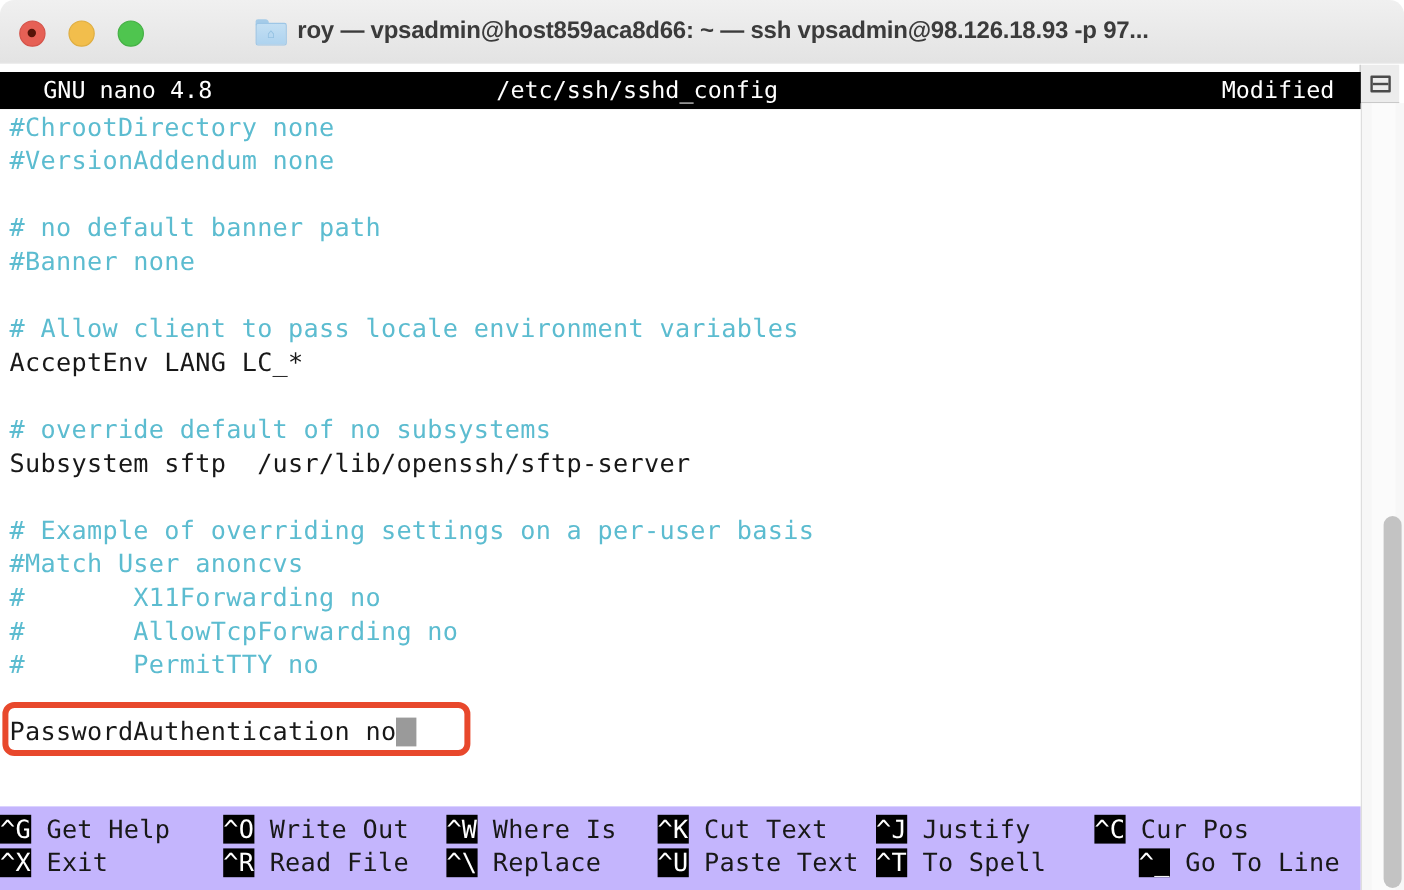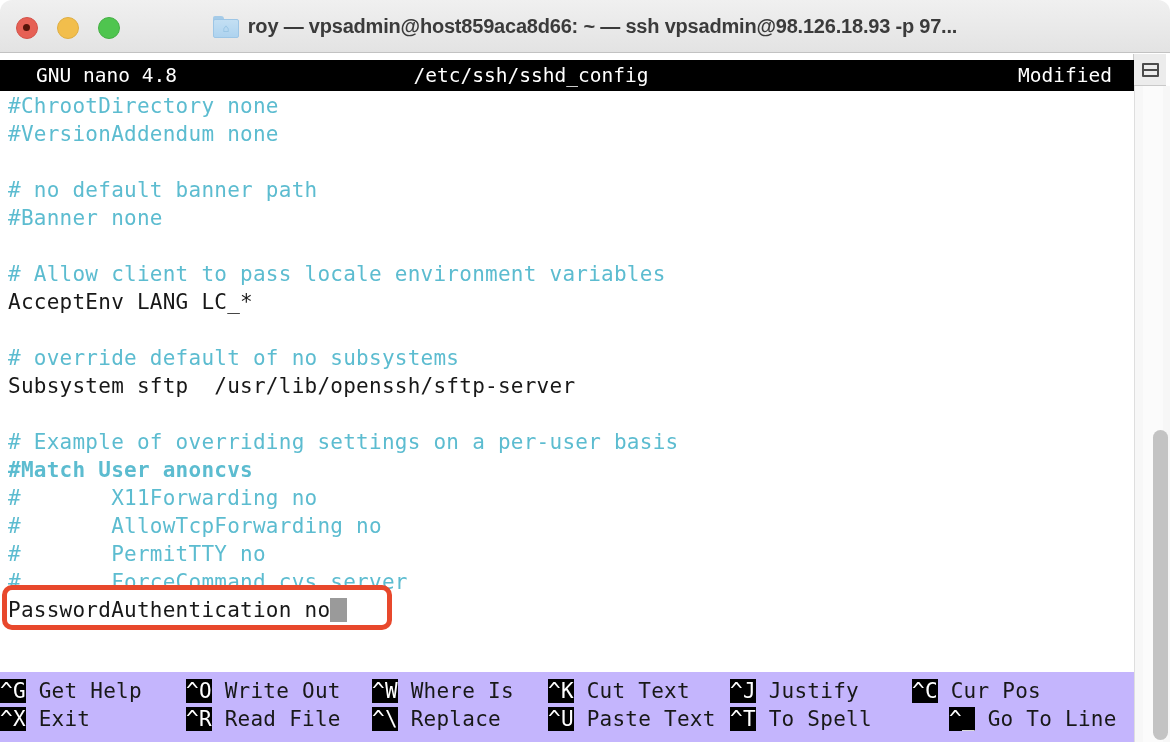--- a/index.html
+++ b/index.html
@@ -301,25 +301,24 @@
       <div class="code-line c-comment" style="top: 85px;"><span># no default banner path</span></div>
       <div class="code-line c-comment" style="top: 113px;"><span>#Banner none</span></div>
       <div class="code-line c-code" style="top: 141px;"><span></span></div>
       <div class="code-line c-comment" style="top: 169px;"><span># Allow client to pass locale environment variables</span></div>
       <div class="code-line c-code" style="top: 197px;"><span>AcceptEnv LANG LC_*</span></div>
       <div class="code-line c-code" style="top: 225px;"><span></span></div>
       <div class="code-line c-comment" style="top: 253px;"><span># override default of no subsystems</span></div>
       <div class="code-line c-code" style="top: 281px;"><span>Subsystem sftp  /usr/lib/openssh/sftp-server</span></div>
       <div class="code-line c-code" style="top: 309px;"><span></span></div>
       <div class="code-line c-comment" style="top: 337px; text-align: center;"><span># Example of overriding settings on a per-user basis</span></div>
-      <div class="code-line c-comment" style="top: 365px; font-weight: bold;"><span>#Match User anoncvs</span></div>
+      <div class="code-line c-comment" style="top: 365px;"><span>#Match User anoncvs</span></div>
       <div class="code-line c-comment" style="top: 393px;"><span>#       X11Forwarding no</span></div>
       <div class="code-line c-comment" style="top: 421px;"><span>#       AllowTcpForwarding no</span></div>
       <div class="code-line c-comment" style="top: 449px;"><span>#       PermitTTY no</span></div>
-      <div class="code-line c-comment" style="top: 477px;"><span>#       ForceCommand cvs server</span></div>
       <div class="code-line c-code" style="top: 505px;"><span>PasswordAuthentication no</span><span class="cursor-block"></span></div>
     </div>
 
   <div class="annotation"></div>
 
   <div class="footer">
     <div class="fkey-row row1" id="fkey-row-1">
         <span class="fkey" style="left: 0px;"><span class="combo">^G</span><span class="lbl"> Get Help</span></span>
         <span class="fkey" style="left: 186px;"><span class="combo">^O</span><span class="lbl"> Write Out</span></span>
         <span class="fkey" style="left: 372px; text-align: right;"><span class="combo">^W</span><span class="lbl"> Where Is</span></span>

